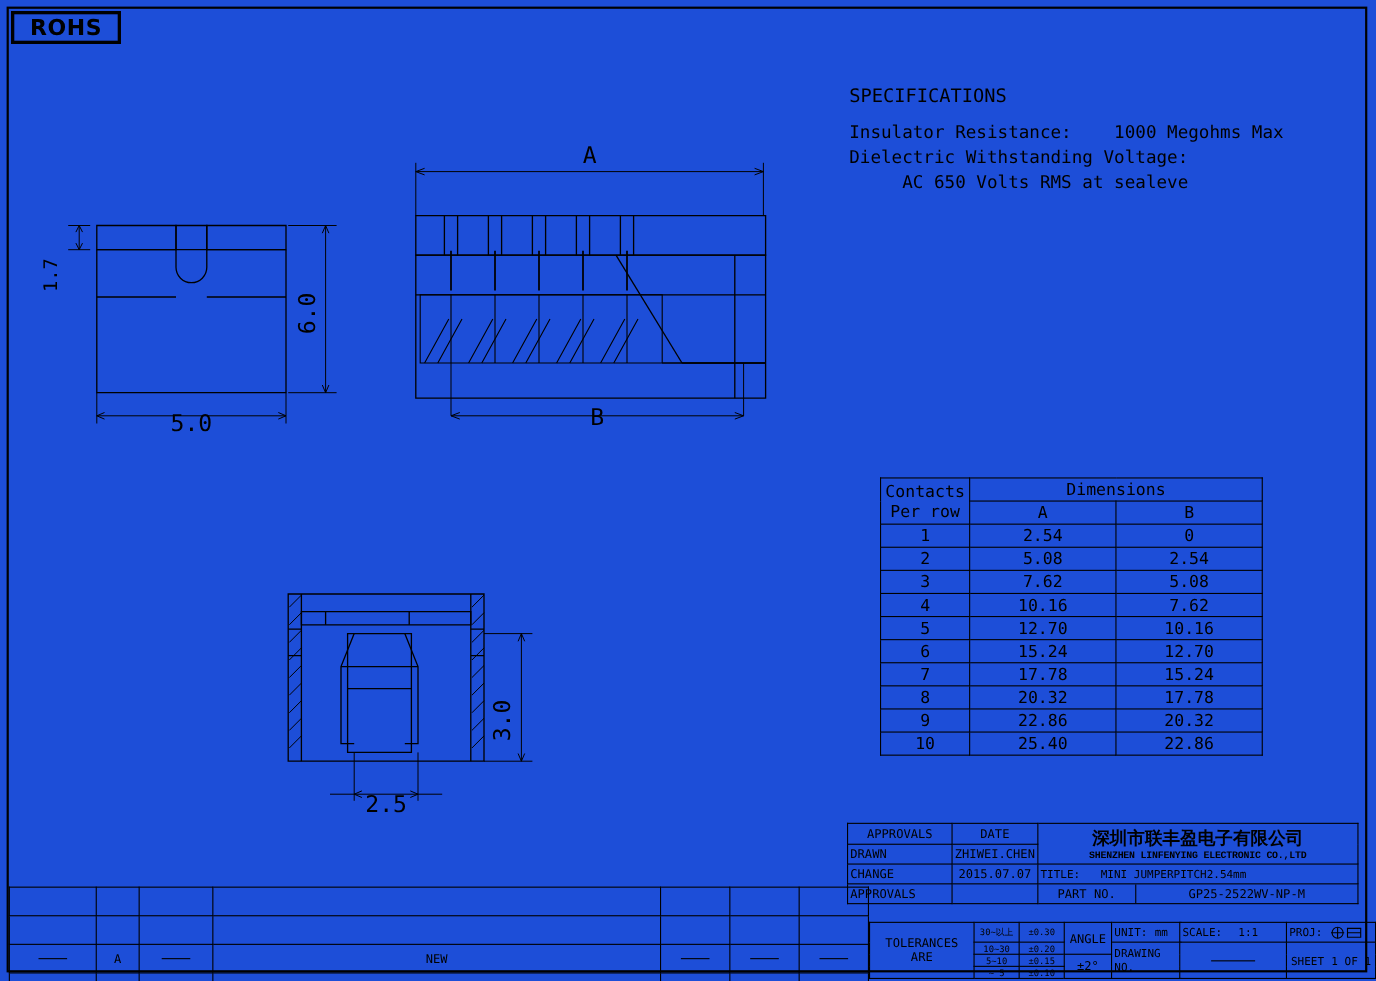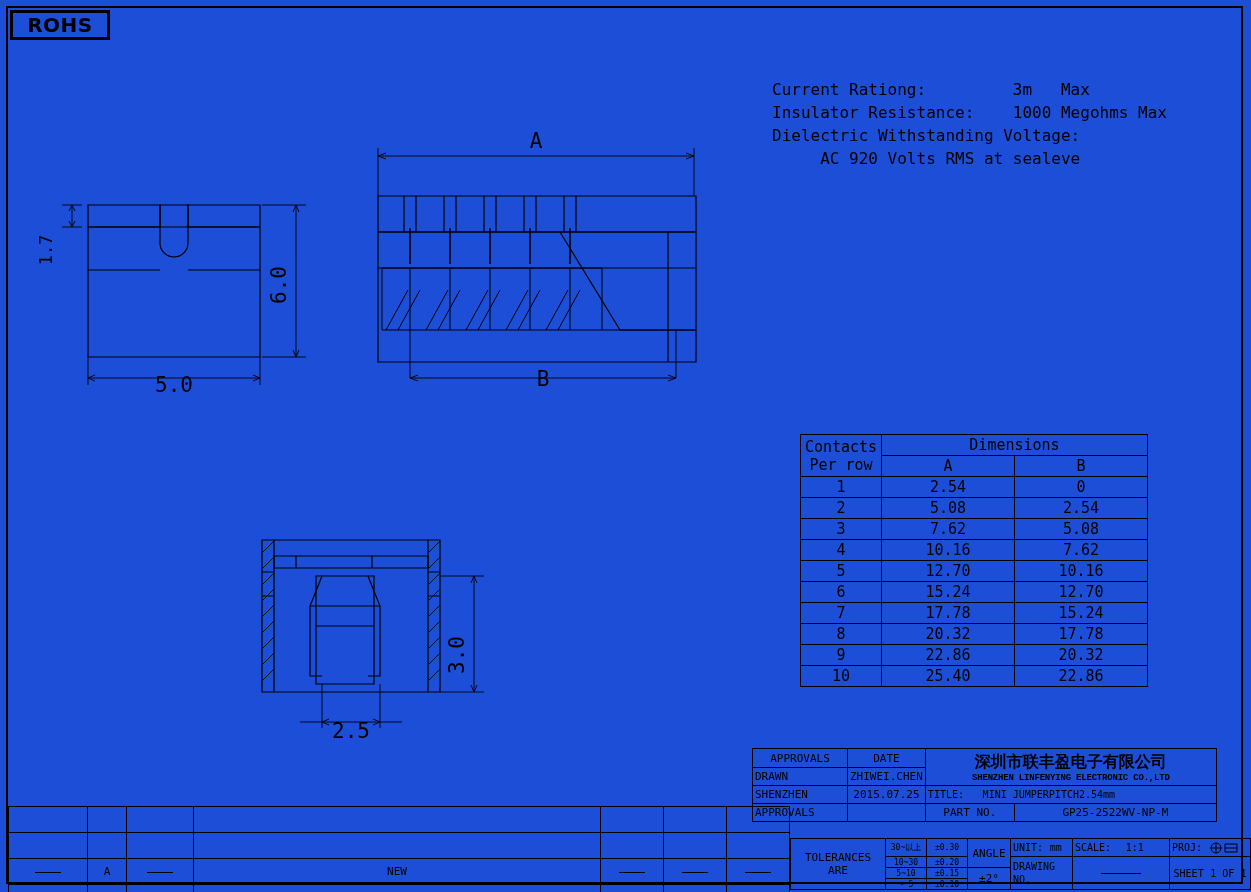--- a/index.html
+++ b/index.html
@@ -33,24 +33,24 @@
 <body>
 
 <div id="sheet">
   <div class="border-outer"></div>
 
   <div class="rohs">
     <span>ROHS</span>
   </div>
 
   <div class="spec">
-    <div class="row">Current Rationg:         3m   Max</div>
+    <div class="hdr">SPECIFICATIONS</div>
     <div class="row">Insulator Resistance:    1000 Megohms Max</div>
     <div class="row">Dielectric Withstanding Voltage:</div>
-    <div class="row">     AC 920 Volts RMS at sealeve</div>
+    <div class="row">     AC 650 Volts RMS at sealeve</div>
   </div>
 
   <svg class="svgwrap" width="1251" height="892">
     <g stroke="#000" fill="none" stroke-width="1.2">
 
       <path d="M88,205 h72 v22 h-72 z"></path>
       <path d="M188,205 h72 v22 h-72 z"></path>
       <path d="M160,205 h28 v22 h-28 z"></path>
 
       <path d="M160,227 v16 a14,14 0 0 0 28,0 v-16"></path>
@@ -225,38 +225,38 @@
       <td>20.32</td>
     </tr>
     <tr>
       <td>10</td>
       <td>25.40</td>
       <td>22.86</td>
     </tr>
   </tbody>
     </table>
 
-  <div class="tb" style="left:752px;top:748px;">
+  <div class="tb" style="left:770px;top:748px;">
     <table>
       <tbody>
           <tr>
         <td style="width:90px;height:18px;" class="lbl">APPROVALS</td>
         <td style="width:58px;" class="lbl">DATE</td>
         <td rowspan="2" style="width:290px;height:36px;padding:0;">
           <div class="cn-big">深圳市联丰盈电子有限公司</div>
           <div class="cn-small">SHENZHEN LINFENYING ELECTRONIC CO.,LTD</div>
         </td>
       </tr>
       <tr>
         <td class="lbl" style="text-align:left;">DRAWN</td>
         <td class="tiny">ZHIWEI.CHEN</td>
       </tr>
       <tr>
-        <td class="lbl" style="text-align:left;">SHENZHEN</td>
-        <td class="tiny">2015.07.25</td>
+        <td class="lbl" style="text-align:left;">CHANGE</td>
+        <td class="tiny">2015.07.07</td>
         <td style="text-align:left;">
           <span class="lbl">TITLE:</span>
           <span class="lbl" style="margin-left:12px;">MINI JUMPERPITCH2.54mm</span>
         </td>
       </tr>
       <tr>
         <td class="lbl" style="text-align:left;">APPROVALS</td>
         <td class="tiny"></td>
         <td style="text-align:left;padding:0;">
           <table style="width:100%;border:0;">

